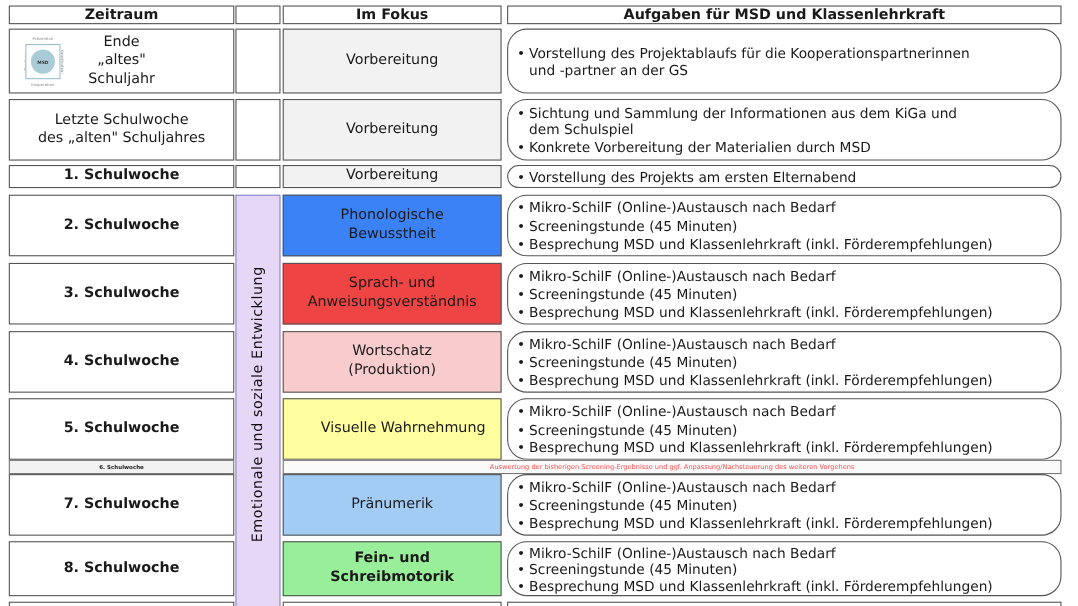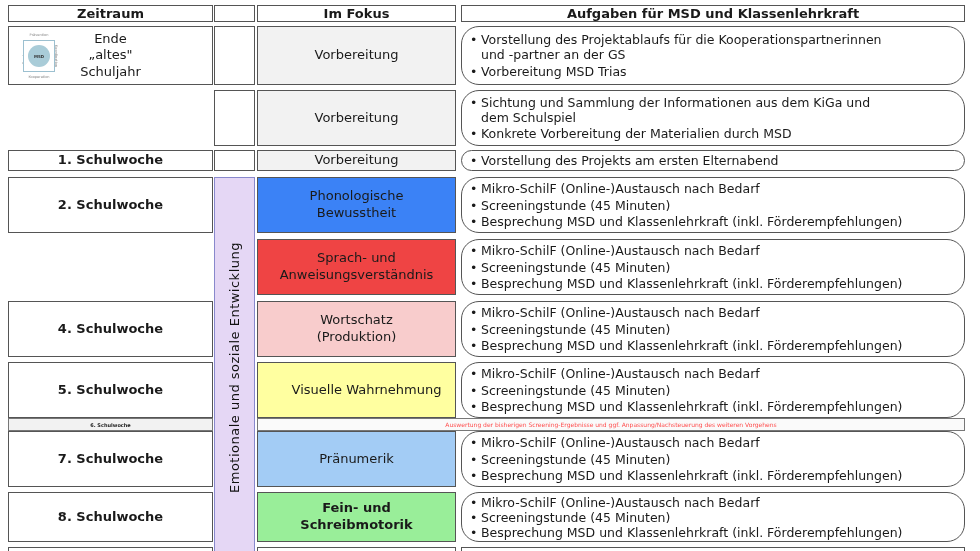--- a/index.html
+++ b/index.html
@@ -98,23 +98,24 @@
 „altes"
 Schuljahr</span>
     </div>
 
     <div class="box hdr c7" style="grid-row:1">Aufgaben für MSD und Klassenlehrkraft</div>
     <div class="box c3" style="grid-row:3"></div>
     <div class="box fokus c5" style="grid-row: 3; background: rgb(242, 242, 242);">Vorbereitung</div>
     <div class="box tasks c7" style="grid-row:3">
         <div class="bullet"><span>Vorstellung des Projektablaufs für die Kooperationspartnerinnen
 und -partner an der GS</span></div>
-        <div class="bullet"><span>Vorbereitung MSD Trias</span></div>
       </div>
 
+    <div class="box zcell c1" style="grid-row:5">Letzte Schulwoche
+des „alten" Schuljahres</div>
     <div class="box c3" style="grid-row:5"></div>
     <div class="box fokus c5" style="grid-row: 5; background: rgb(242, 242, 242);">Vorbereitung</div>
     <div class="box tasks c7" style="grid-row:5">
         <div class="bullet"><span>Sichtung und Sammlung der Informationen aus dem KiGa und
 dem Schulspiel</span></div>
         <div class="bullet"><span>Konkrete Vorbereitung der Materialien durch MSD</span></div>
       </div>
 
     <div class="box zcell zbold c1" style="grid-row:7">1. Schulwoche</div>
     <div class="box c3" style="grid-row:7"></div>
@@ -129,20 +130,21 @@
 
     <div class="box zcell zbold c1" style="grid-row:9">2. Schulwoche</div>
     <div class="box fokus c5" style="grid-row: 9; background: #3b82f6;">Phonologische
 Bewusstheit</div>
     <div class="box tasks c7" style="grid-row:9">
         <div class="bullet"><span>Mikro-SchilF (Online-)Austausch nach Bedarf</span></div>
         <div class="bullet"><span>Screeningstunde (45 Minuten)</span></div>
         <div class="bullet"><span>Besprechung MSD und Klassenlehrkraft (inkl. Förderempfehlungen)</span></div>
       </div>
 
+    <div class="box zcell zbold c1" style="grid-row:11">3. Schulwoche</div>
     <div class="box fokus c5" style="grid-row: 11; background: #ef4444;">Sprach- und
 Anweisungsverständnis</div>
     <div class="box tasks c7" style="grid-row:11">
         <div class="bullet"><span>Mikro-SchilF (Online-)Austausch nach Bedarf</span></div>
         <div class="bullet"><span>Screeningstunde (45 Minuten)</span></div>
         <div class="bullet"><span>Besprechung MSD und Klassenlehrkraft (inkl. Förderempfehlungen)</span></div>
       </div>
 
     <div class="box zcell zbold c1" style="grid-row:13">4. Schulwoche</div>
     <div class="box fokus c5" style="grid-row: 13; background: rgb(248, 204, 204);">Wortschatz

